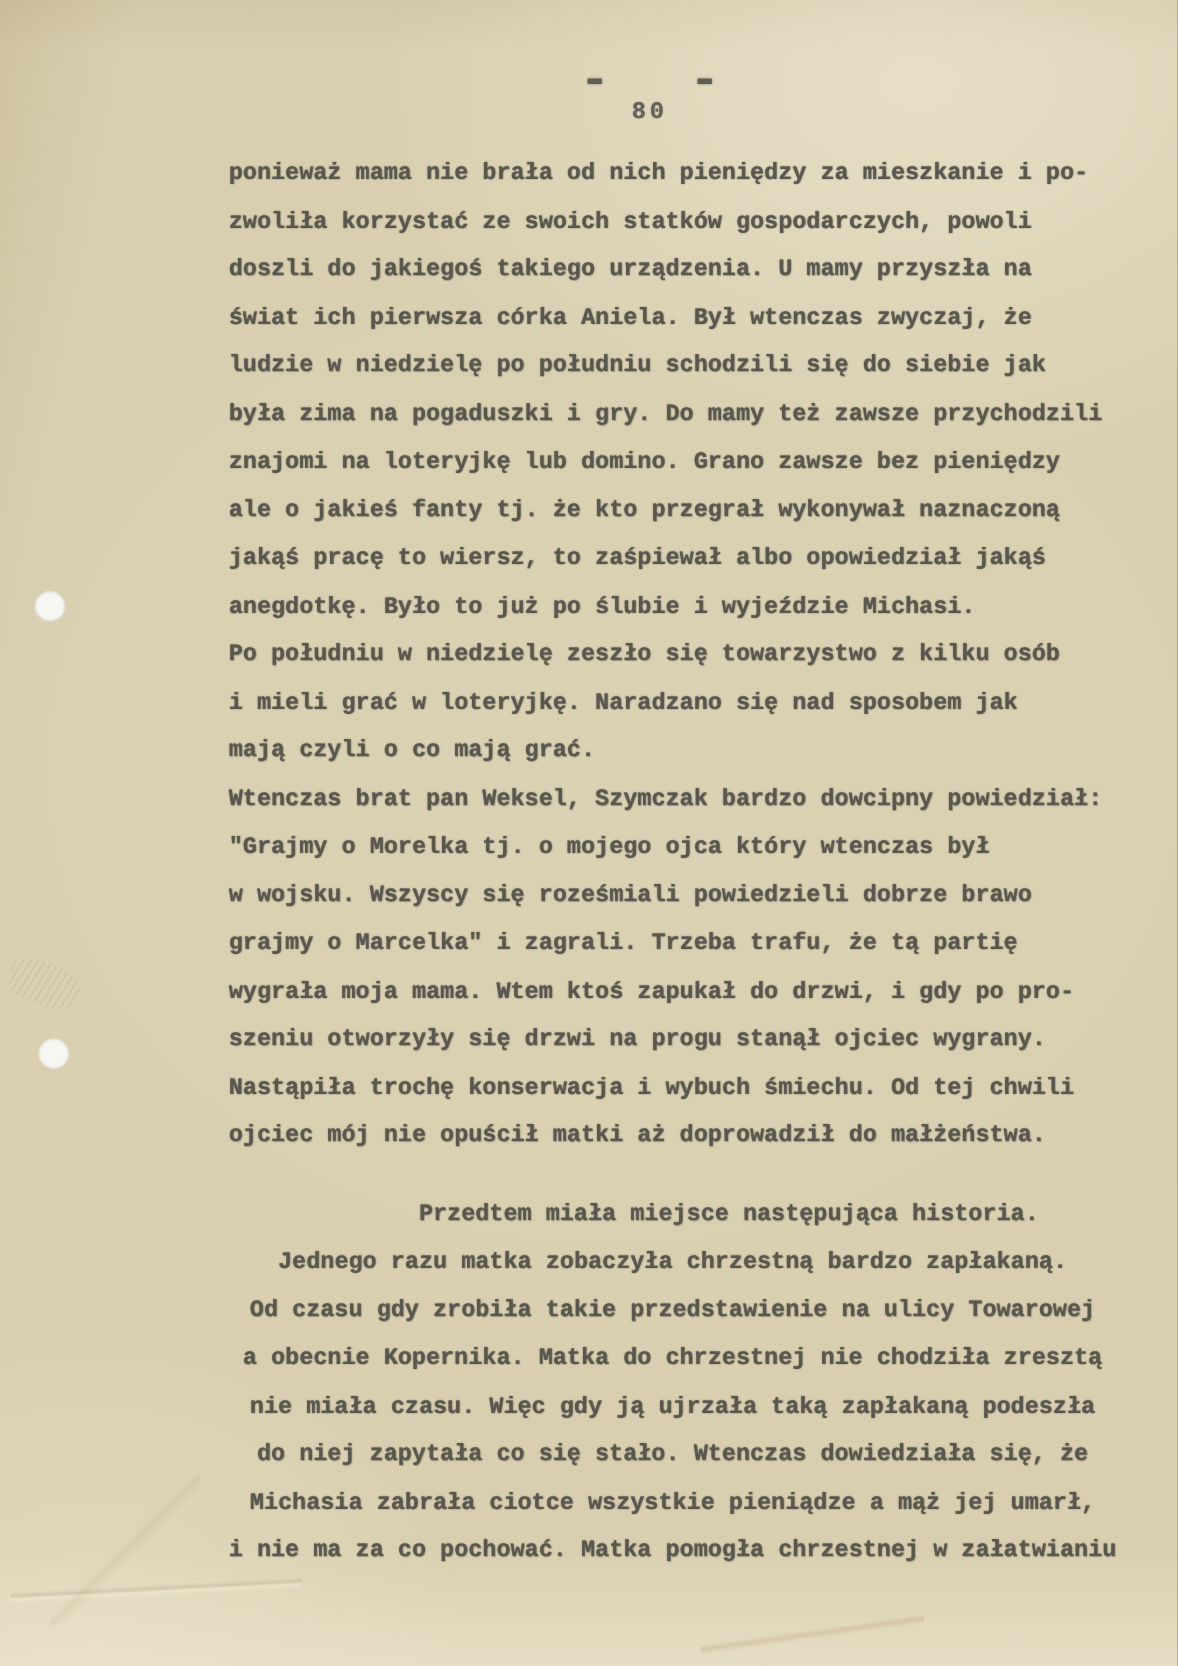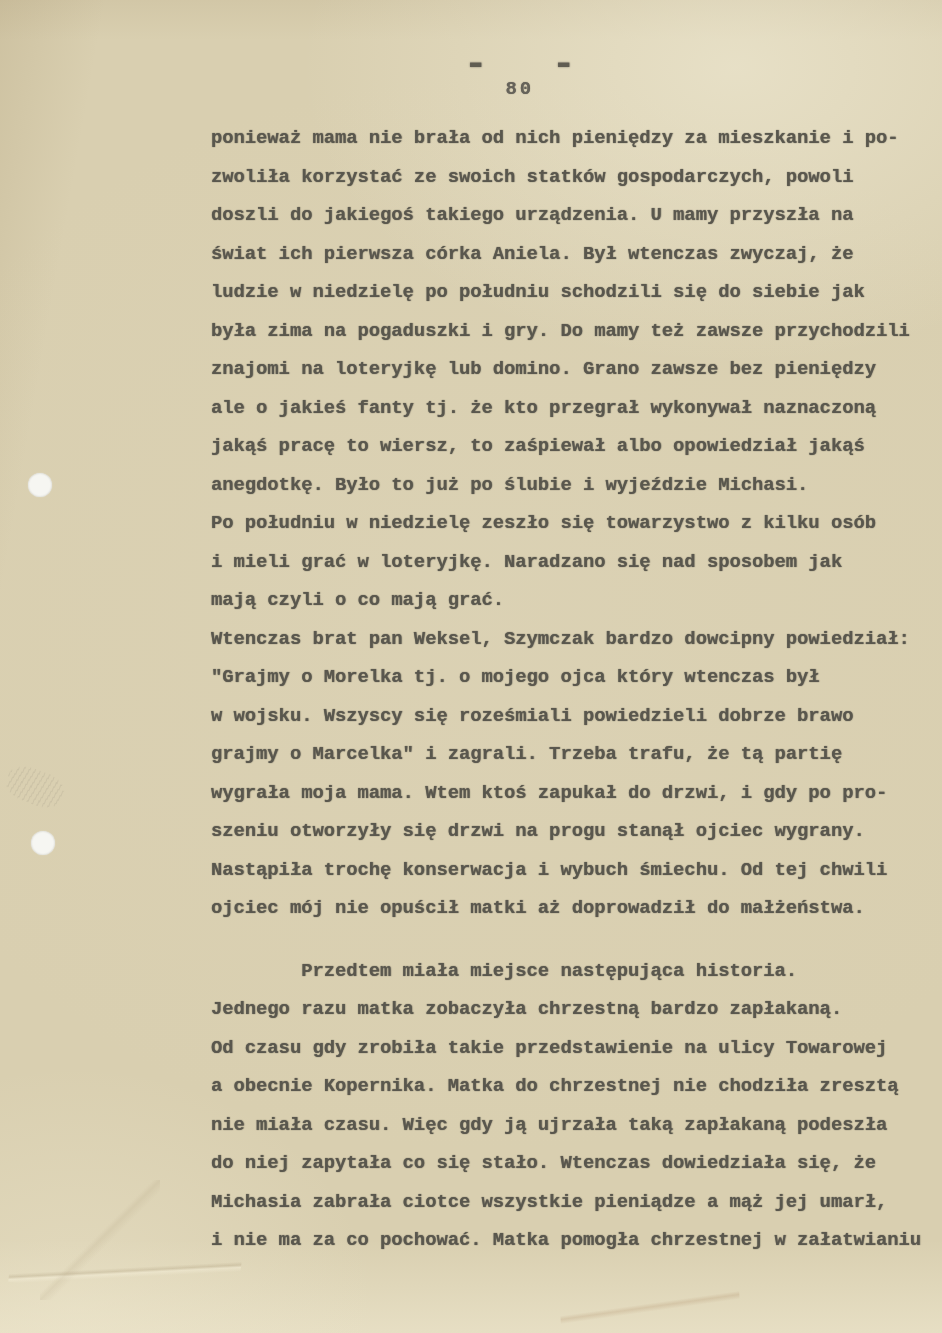--- a/index.html
+++ b/index.html
@@ -24,24 +24,23 @@
     color:#56534a;font-size:19px;font-weight:700;
     text-shadow:0 0 1px rgba(86,83,74,0.8);
   }
   .page-header .dash{display:inline-block;transform:scale(2.1,1.9);opacity:.92;}
   .page-header .num{letter-spacing:3px;color:#66635a;font-weight:700;margin-top:48px;}
   .text-block{
     position:absolute;left:183px;top:119px;width:710px;
     font-size:18.8px;line-height:38.5px;font-weight:700;
     color:rgba(88,85,76,0.88);
     text-shadow:0 0 1.1px rgba(84,81,72,0.85), 0.6px 0.4px 0.9px rgba(84,81,72,0.35);
-    margin-left:28px;
   }
   .para{white-space:pre;}
-  .para-2{margin-top:24px;}
+  .para-2{margin-top:24px;text-align:center;}
   .hole{
     position:absolute;width:24px;height:24px;border-radius:50%;
     background:#f6f6f2;
     box-shadow:inset 0 0 2px rgba(60,55,40,0.25), 0 0 1px rgba(255,255,255,0.8);
   }
   .hole-1{left:28px;top:473px;}
   .hole-2{left:31px;top:831px;}
   .pencil{
     position:absolute;left:18px;top:758px;width:34px;height:58px;
     transform:rotate(-70deg);

